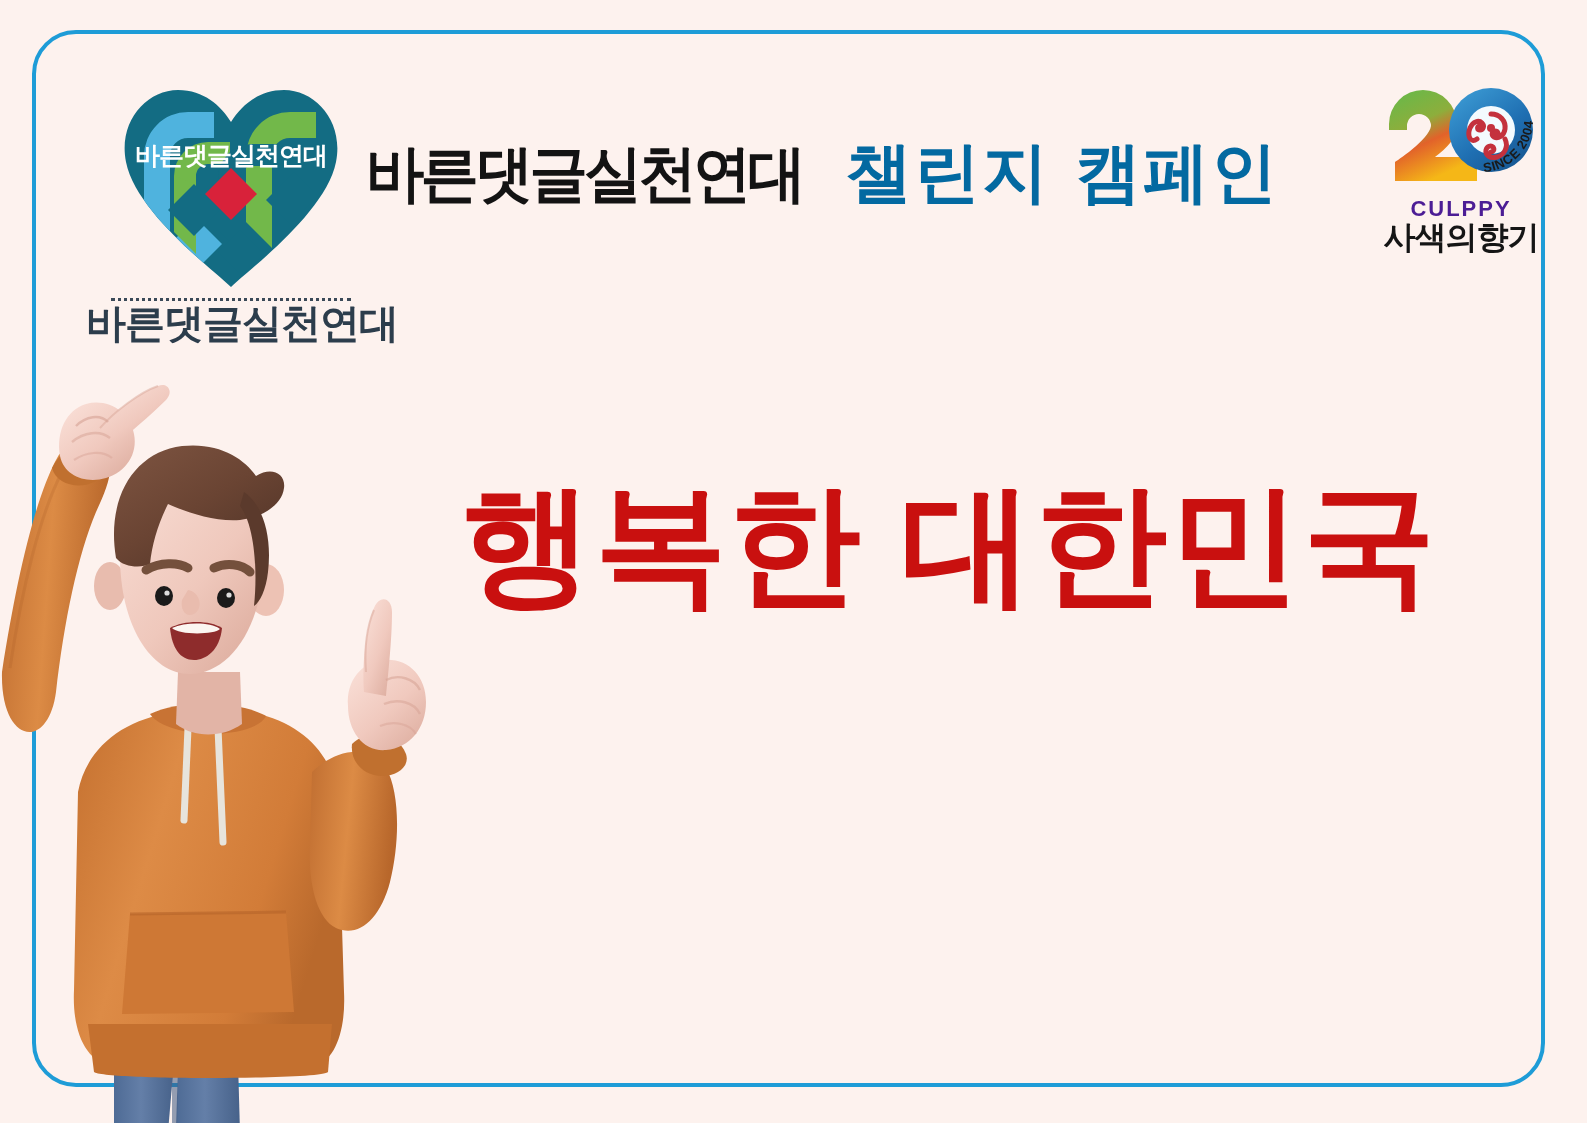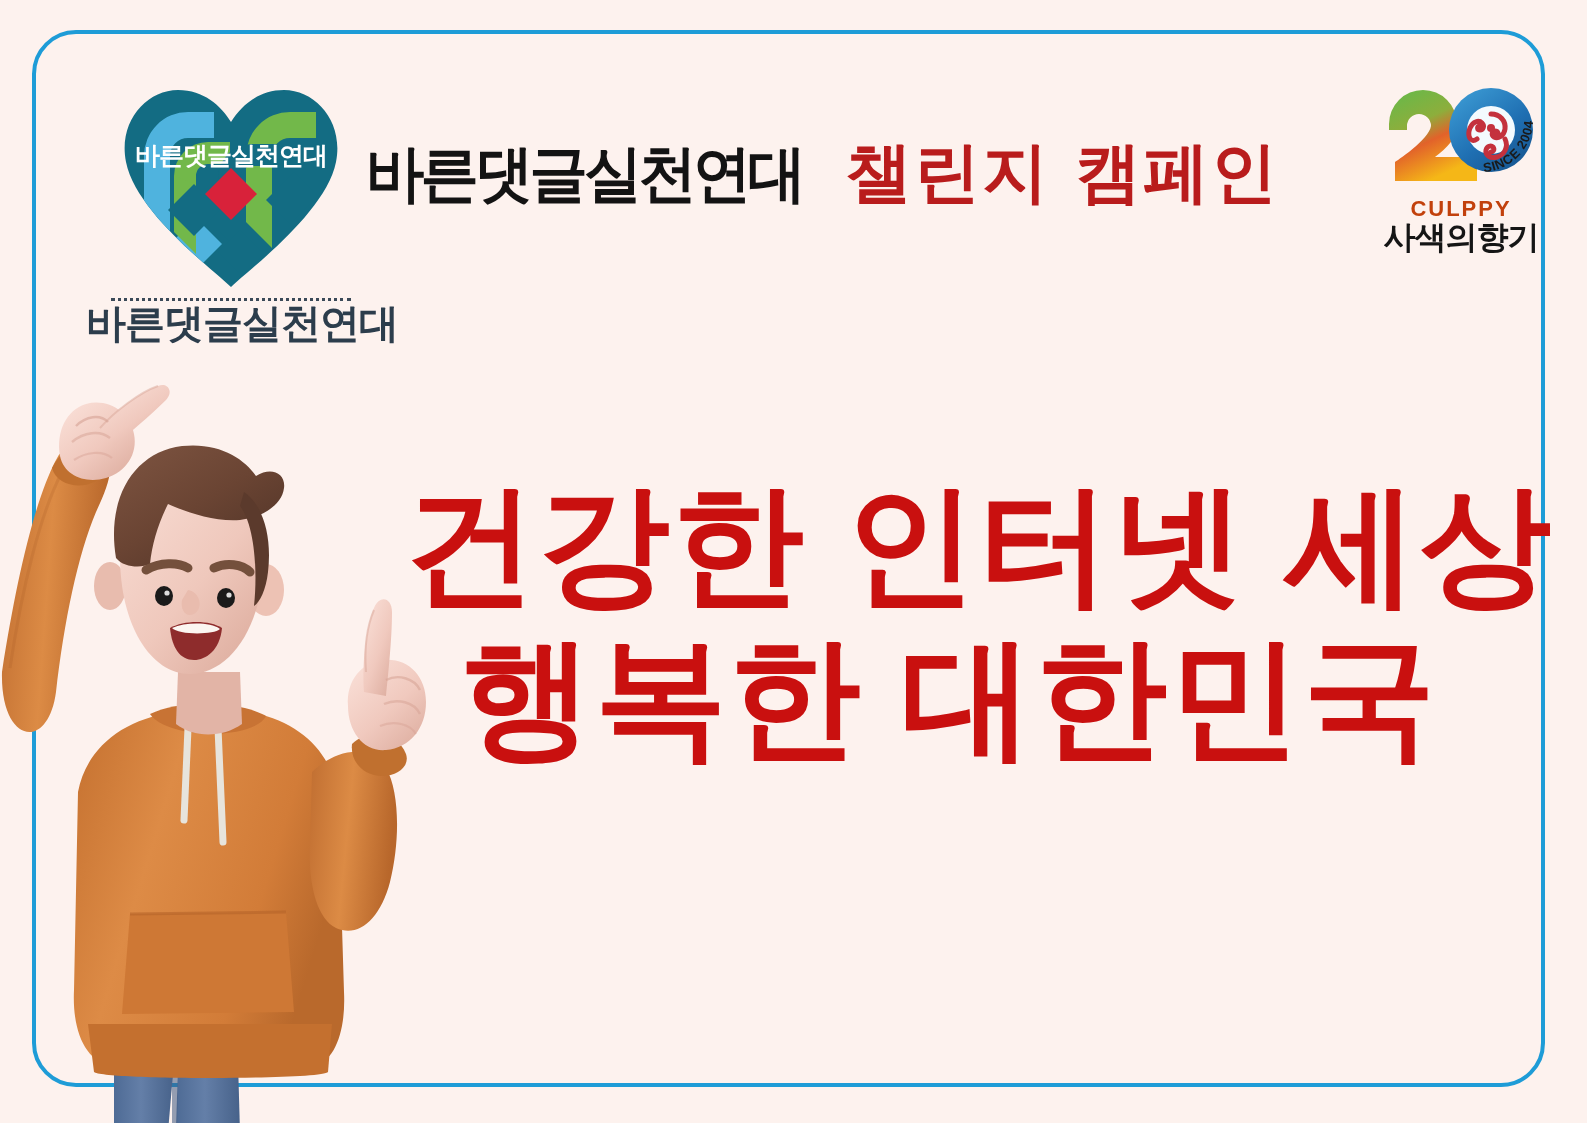--- a/index.html
+++ b/index.html
@@ -73,42 +73,42 @@
     letter-spacing: -4px;
     transform: scaleX(0.94);
     transform-origin: left center;
     display: inline-block;
     vertical-align: baseline;
   }
   #header-title-accent {
     font-family: "DejaVu Sans", sans-serif;
     font-weight: bold;
     font-size: 66px;
-    color: #b91c1c;
+    color: #0369a1;
     letter-spacing: 2px;
     margin-left: 16px;
     display: inline-block;
     vertical-align: baseline;
   }
 
   
   #anniv-block {
     position: absolute;
     right: 86px;
     top: 78px;
     width: 176px;
     text-align: center;
   }
   #anniv-mark { width: 176px; height: 118px; display: block; }
   #anniv-en {
     font-family: "Liberation Sans", sans-serif;
     font-weight: bold;
     font-size: 22px;
     letter-spacing: 2px;
-    color: #c2410c;
+    color: #4c1d95;
     line-height: 1;
     margin-top: 2px;
   }
   #anniv-kr {
     font-family: "Liberation Sans", sans-serif;
     font-weight: bold;
     font-size: 32px;
     letter-spacing: -1px;
     color: #151515;
     line-height: 1.08;
@@ -259,21 +259,20 @@
       <text font-family="Liberation Sans, sans-serif" font-weight="bold" font-size="13" fill="#1A1A1A" letter-spacing="0.6">
         <textPath href="#sincePath" startOffset="6%">SINCE 2004</textPath>
       </text>
     </svg>
 
     <div id="anniv-en">CULPPY</div>
     <div id="anniv-kr">사색의향기</div>
   </div>
 
   <div id="headline">
-    <div class="headline-line" id="headline-line-1">건강한 인터넷 세상</div>
     <div class="headline-line" id="headline-line-2">행복한 대한민국</div>
   </div>
 
   <div id="character">
     <svg viewBox="0 0 480 760">
       <defs>
         <linearGradient id="hoodieG" x1="0" y1="0" x2="1" y2="0.4">
           <stop offset="0%" stop-color="#C4702F"></stop>
           <stop offset="38%" stop-color="#DD8B46"></stop>
           <stop offset="78%" stop-color="#D27C38"></stop>

